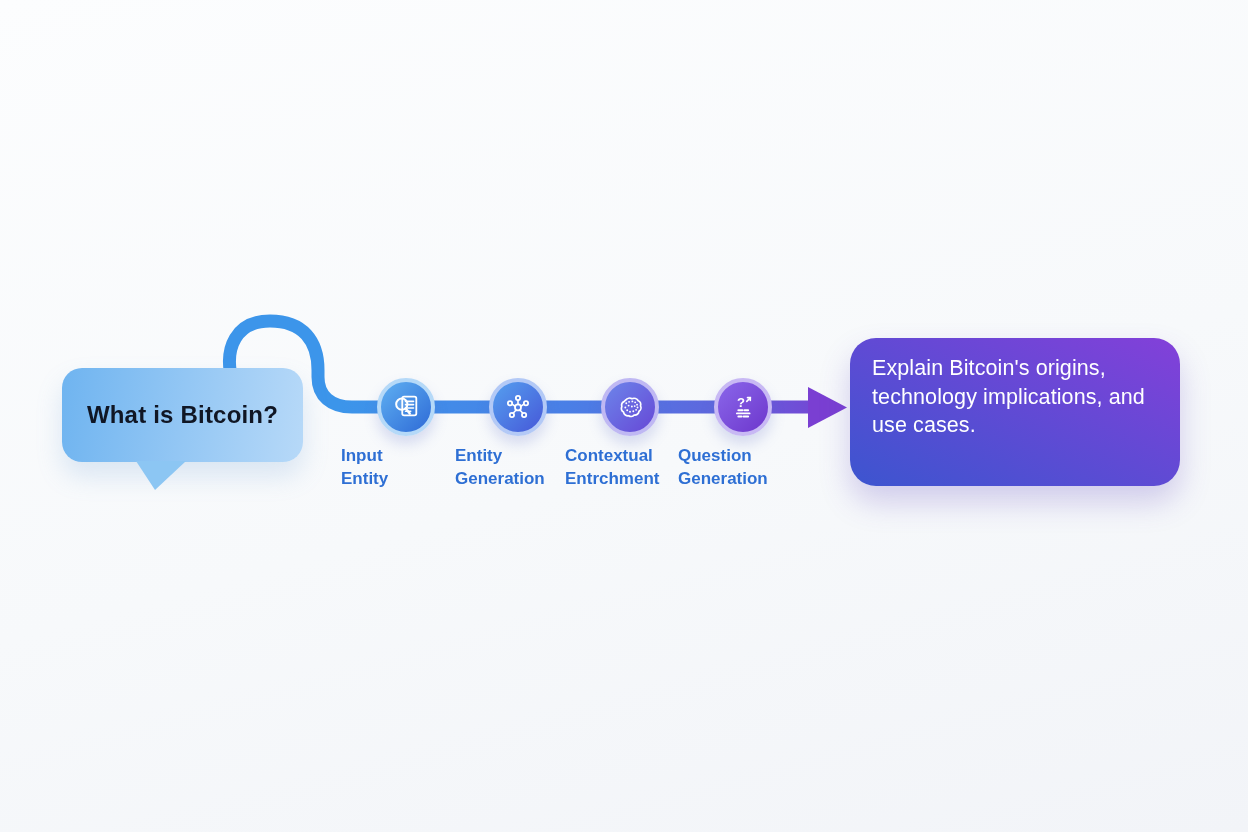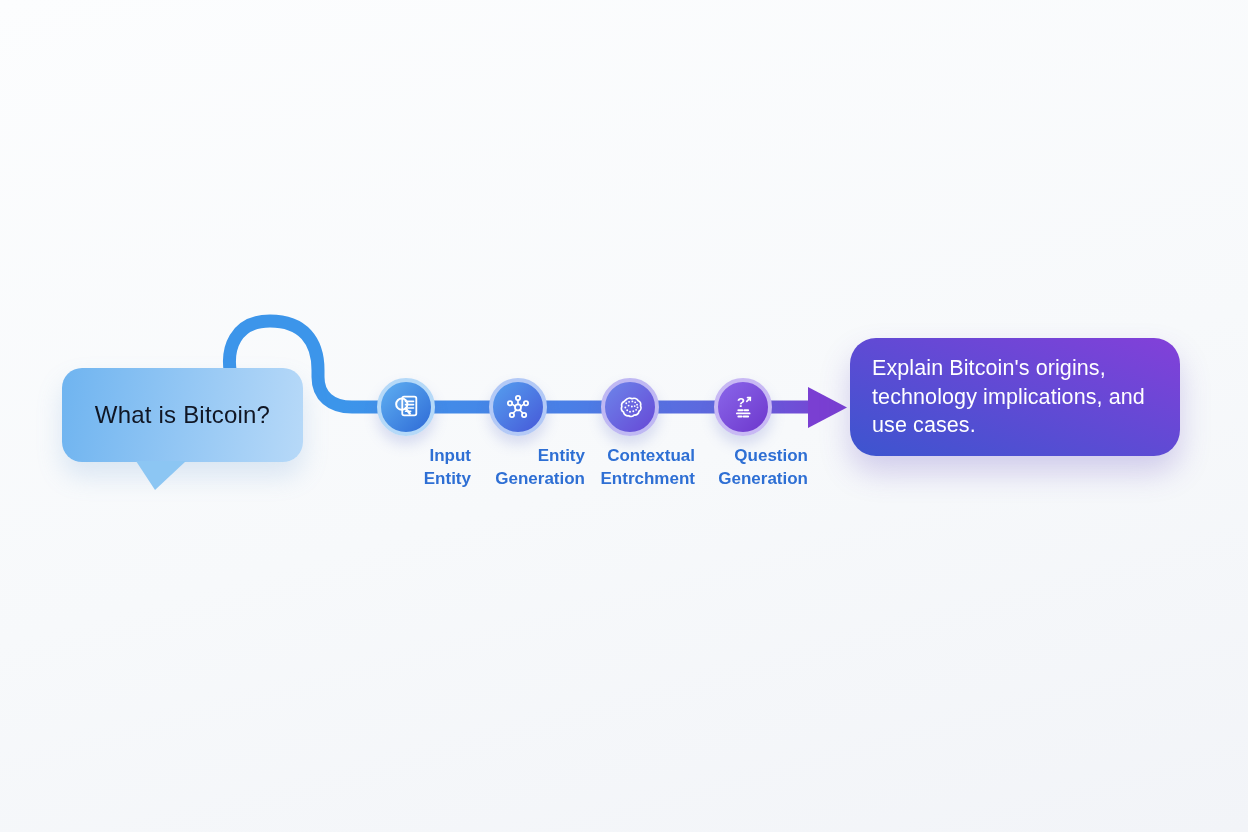--- a/index.html
+++ b/index.html
@@ -12,21 +12,21 @@
 
   
   .bubble{
     position:absolute; left:62px; top:368px; width:241px; height:94px;
     border-radius:20px;
     background:linear-gradient(97deg, var(--bubble-start,#6fb4f0), var(--bubble-end,#b7d9f8));
     box-shadow:0 14px 26px rgba(110,160,215,.22);
     display:flex; align-items:center; justify-content:center;
   }
   .bubble-text{
-    font-size:24px; font-weight:400; color:var(--bubble-text,#101624); letter-spacing:.2px;
+    font-size:24px; font-weight:700; color:var(--bubble-text,#101624); letter-spacing:.2px;
   }
   .bubble-tail{
     position:absolute; left:74px; bottom:-28px; width:50px; height:29px;
     background:var(--bubble-tail,#8cc6f3);
     clip-path:polygon(0 0, 100% 0, 38% 100%);
   }
 
   
   .step-circle{
     position:absolute; top:378px; width:50px; height:50px; border-radius:50%;
@@ -35,29 +35,29 @@
   }
   .s1{left:377px; background:linear-gradient(135deg,var(--step1-a,#5fb0f2),var(--step1-b,#2e6ad6)); border-color:var(--step1-ring,#b5d9f8);}
   .s2{left:489px; background:linear-gradient(135deg,var(--step2-a,#55a0ef),var(--step2-b,#4657d8)); border-color:var(--step2-ring,#b3c9f6);}
   .s3{left:601px; background:linear-gradient(135deg,var(--step3-a,#6c86ea),var(--step3-b,#6747d6)); border-color:var(--step3-ring,#bfb8f3);}
   .s4{left:714px; background:linear-gradient(135deg,var(--step4-a,#8a67ea),var(--step4-b,#6d36cc)); border-color:var(--step4-ring,#c8b9f4);}
   .glyph{width:30px; height:30px; display:block;}
   .glyph *{vector-effect:non-scaling-stroke;}
 
   
   .step-label{
-    position:absolute; top:444px; width:130px; text-align:right;
+    position:absolute; top:444px; width:130px; text-align:left;
     font-size:17px; font-weight:700; color:var(--label-text,#2e6fd4); line-height:1.38;
   }
   .l1{left:341px;} .l2{left:455px;} .l3{left:565px;} .l4{left:678px;}
   .step-label span{display:block;}
 
   
   .output-box{
-    position:absolute; left:850px; top:338px; width:330px; height:118px;
+    position:absolute; left:850px; top:338px; width:330px; height:148px;
     border-radius:26px; box-sizing:border-box; padding:16px 22px;
     background:linear-gradient(to top right, var(--box-start,#3c55cf), var(--box-end,#8340d9));
     box-shadow:0 16px 30px rgba(95,70,190,.25);
     color:var(--box-text,#ffffff);
     font-size:21.5px; font-weight:500; line-height:28.5px; letter-spacing:.1px;
   }
   .output-box span{display:block;}
 </style>
 </head>
 <body>

